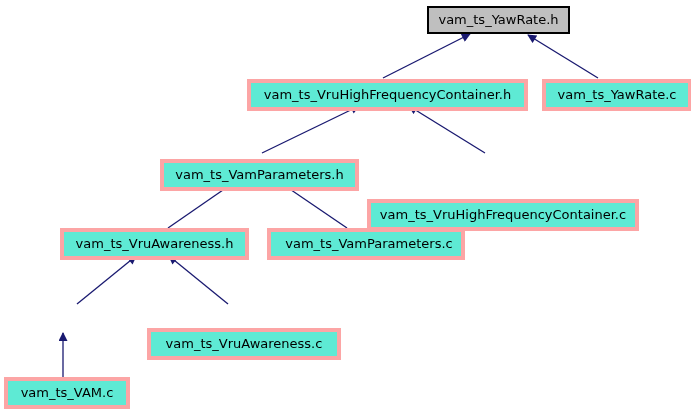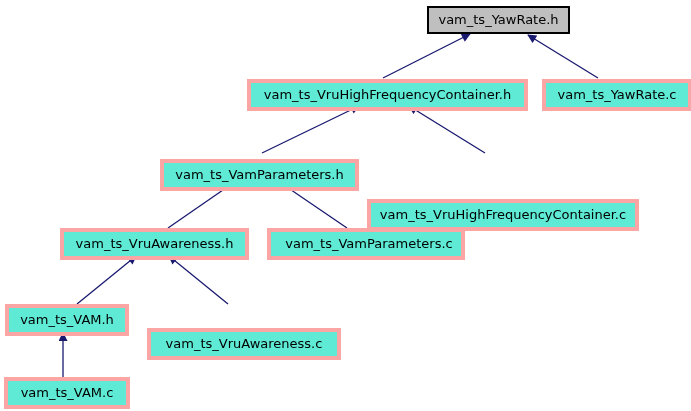--- a/index.html
+++ b/index.html
@@ -77,19 +77,18 @@
   <div class="node" style="left:542px; top:79px; width:142px;text-align:center;">vam_ts_YawRate.c</div>
 
   <div class="node" style="left:160px; top:159px; width:191px;">vam_ts_VamParameters.h</div>
 
   <div class="node" style="left:367px; top:153px; width:264px;margin-top:46px;">vam_ts_VruHighFrequencyContainer.c</div>
 
   <div class="node" style="left:60px; top:228px; width:181px;">vam_ts_VruAwareness.h</div>
 
   <div class="node" style="left:267px; top:228px; width:184px;padding-left:6px;">vam_ts_VamParameters.c</div>
 
-  <div class="node" style="left:5px; top:304px; width:116px;">vam_ts_VAM.h</div>
 
   <div class="node" style="left:147px; top:304px; width:186px;margin-top:24px;">vam_ts_VruAwareness.c</div>
 
   <div class="node" style="left:4px; top:377px; width:118px;">vam_ts_VAM.c</div>
 
 </div>
 
 </body></html>

